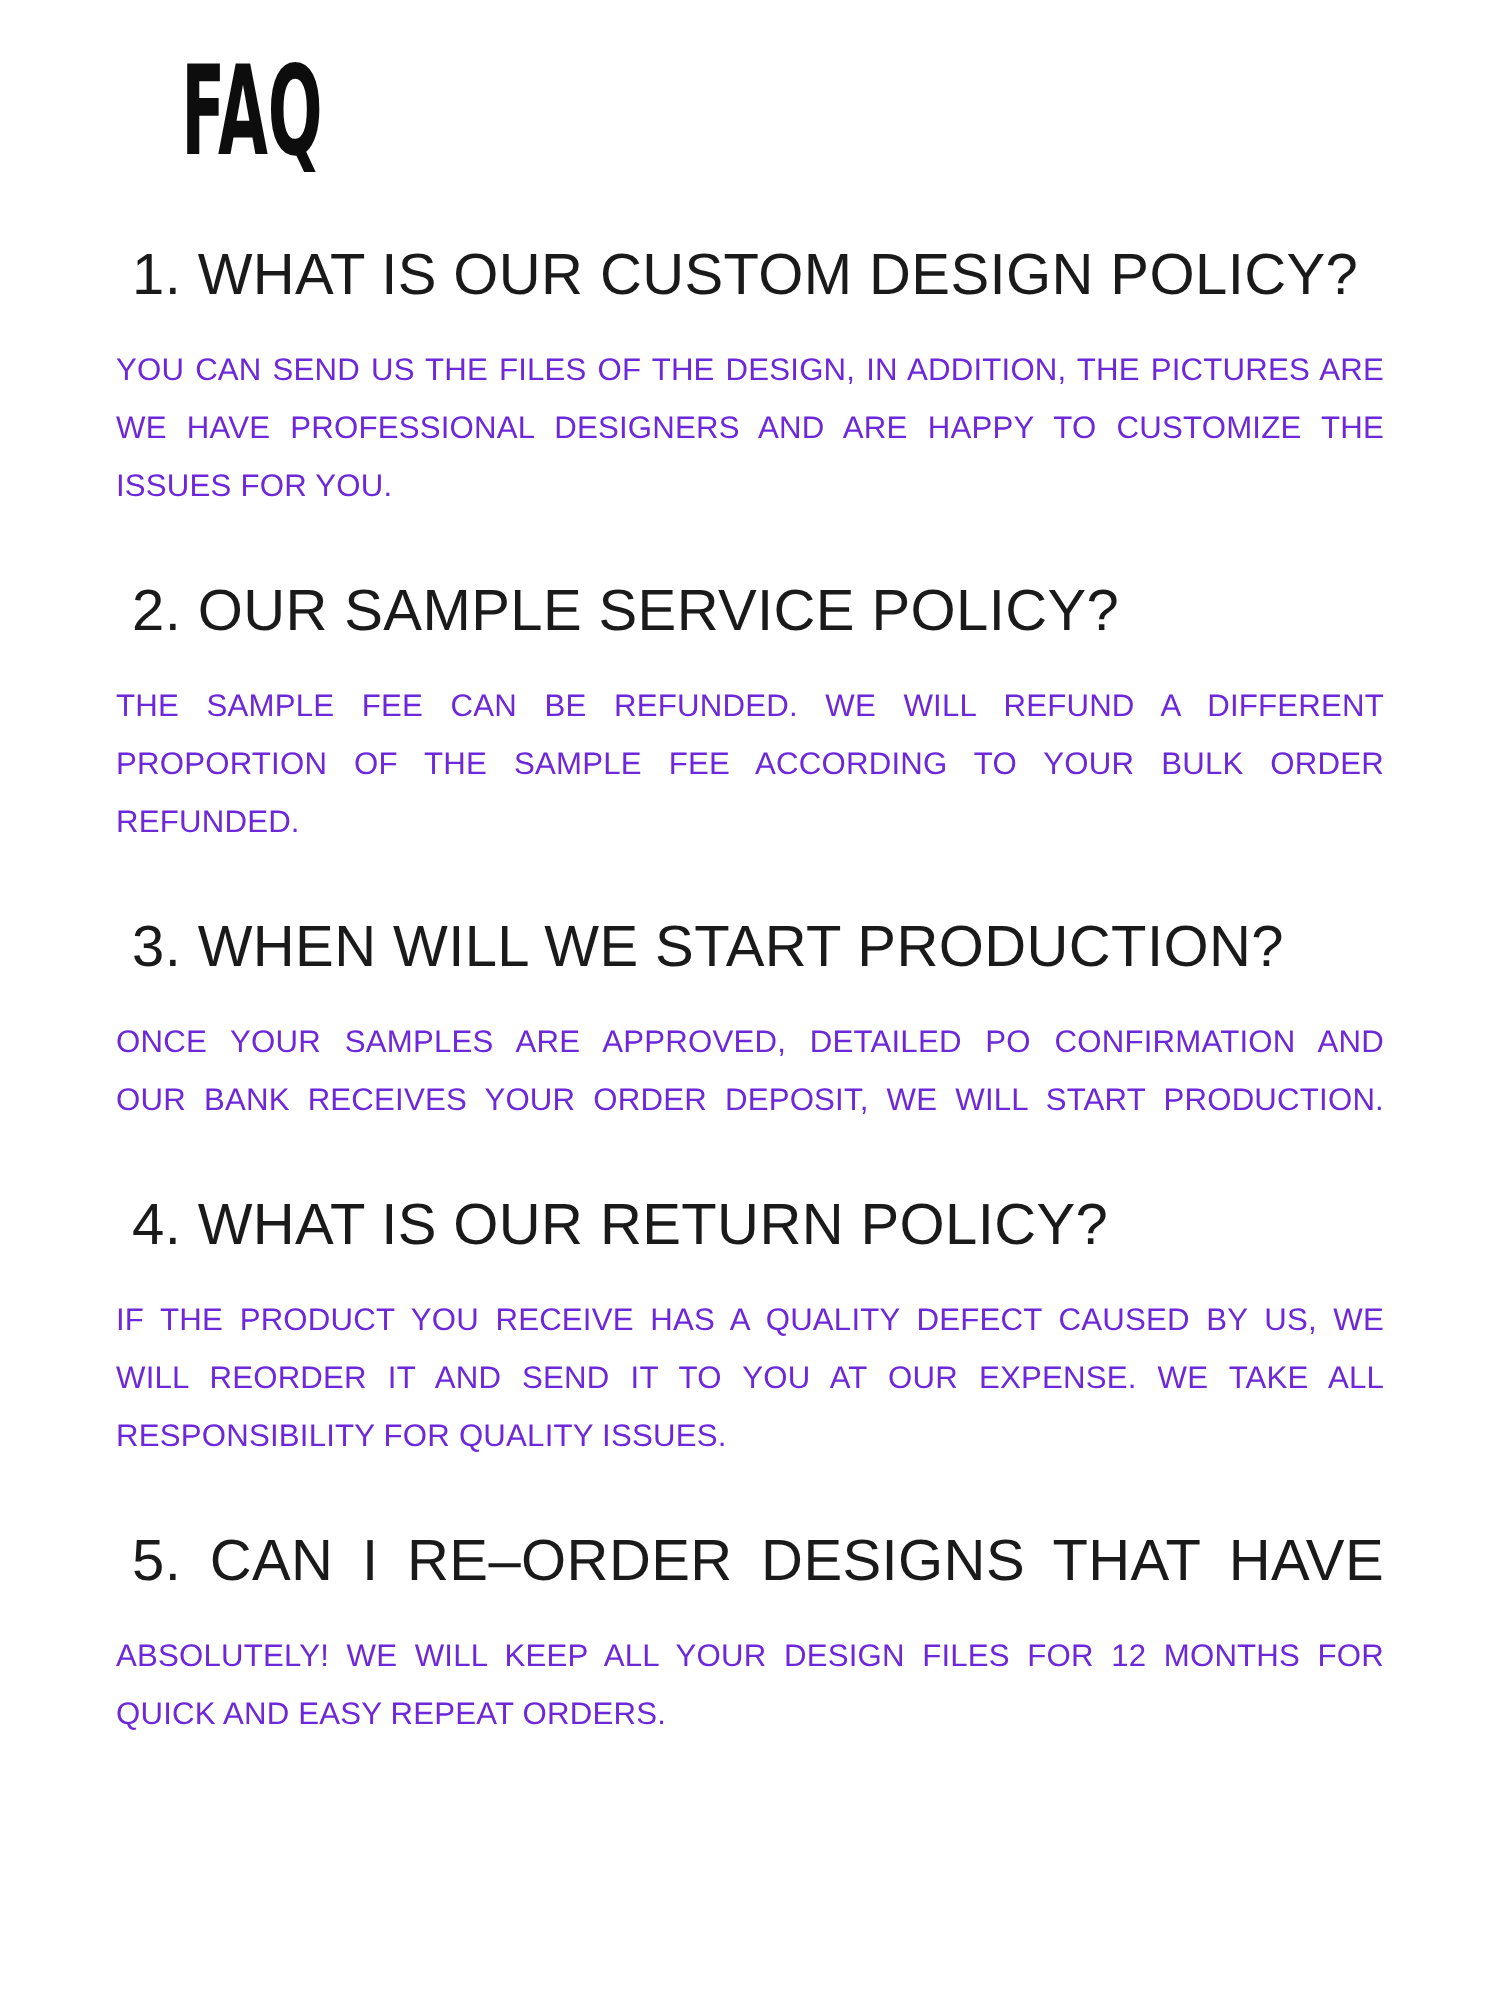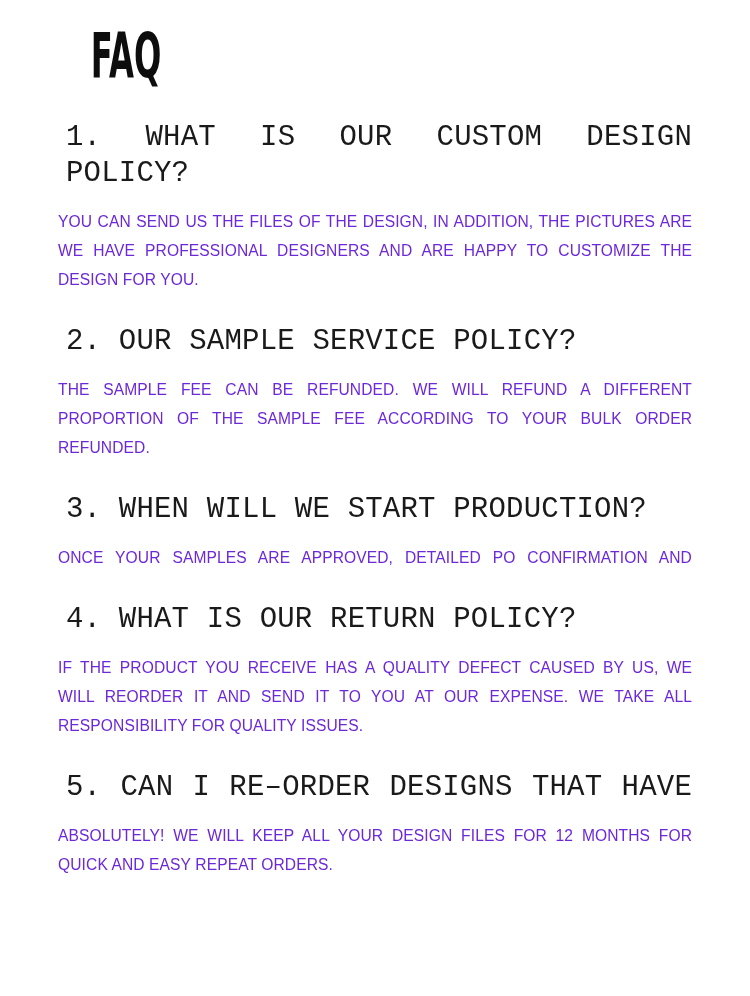--- a/index.html
+++ b/index.html
@@ -19,21 +19,21 @@
     font-weight: bold;
     font-size: 62px;
     color: #0d0d0d;
     transform: scaleX(0.52);
     transform-origin: center;
     white-space: nowrap;
   }
 
   
   .section { margin: 0 0 30px 0; }
-  .question { margin: 0 0 15px 0; padding-left: 8px; font-family: Liberation Mono, monospace; }
+  .question { margin: 0 0 15px 0; padding-left: 8px; }
   .question .line {
     font-size: 29px;
     line-height: 36px;
     font-weight: 400;
     color: #1a1a1a;
     letter-spacing: 0.2px;
   }
   .answer { margin: 0; }
   .answer .line {
     font-size: 15.6px;
@@ -57,41 +57,42 @@
     <span class="title-text">FAQ</span>
   </div>
 
   <div class="section">
     <div class="question">
         <div class="line final">1. WHAT IS OUR CUSTOM DESIGN POLICY?</div>
       </div>
     <div class="answer">
         <div class="line">YOU CAN SEND US THE FILES OF THE DESIGN, IN ADDITION, THE PICTURES ARE</div>
         <div class="line">WE HAVE PROFESSIONAL DESIGNERS AND ARE HAPPY TO CUSTOMIZE THE</div>
-        <div class="line final">DESIGN FOR YOU.</div>
+        <div class="line final">ISSUES FOR YOU.</div>
       </div>
   </div>
 
   <div class="section">
     <div class="question">
         <div class="line final">2. OUR SAMPLE SERVICE POLICY?</div>
       </div>
     <div class="answer">
         <div class="line">THE SAMPLE FEE CAN BE REFUNDED. WE WILL REFUND A DIFFERENT</div>
         <div class="line">PROPORTION OF THE SAMPLE FEE ACCORDING TO YOUR BULK ORDER</div>
         <div class="line final">REFUNDED.</div>
       </div>
   </div>
 
   <div class="section">
     <div class="question">
         <div class="line final">3. WHEN WILL WE START PRODUCTION?</div>
       </div>
     <div class="answer">
         <div class="line">ONCE YOUR SAMPLES ARE APPROVED, DETAILED PO CONFIRMATION AND</div>
+        <div class="line">OUR BANK RECEIVES YOUR ORDER DEPOSIT, WE WILL START PRODUCTION.</div>
       </div>
   </div>
 
   <div class="section">
     <div class="question">
         <div class="line final">4. WHAT IS OUR RETURN POLICY?</div>
       </div>
     <div class="answer">
         <div class="line">IF THE PRODUCT YOU RECEIVE HAS A QUALITY DEFECT CAUSED BY US, WE</div>
         <div class="line">WILL REORDER IT AND SEND IT TO YOU AT OUR EXPENSE. WE TAKE ALL</div>

